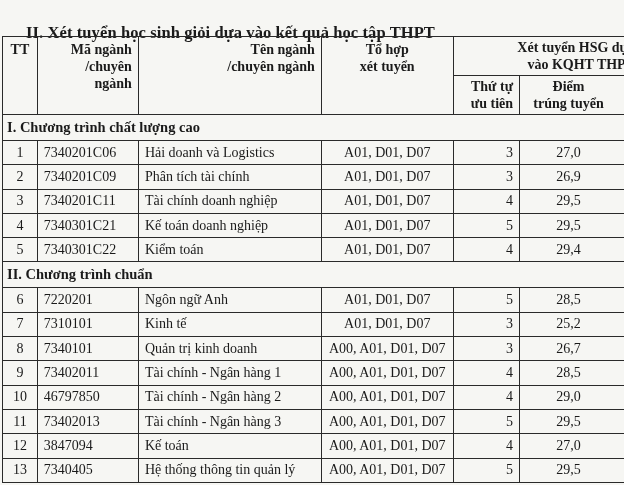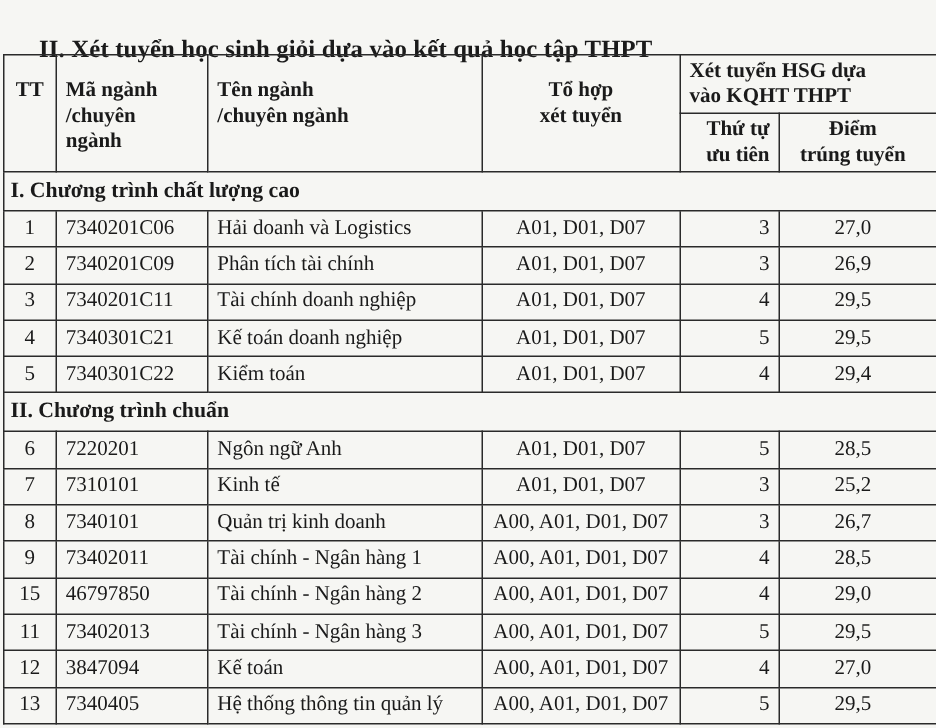--- a/index.html
+++ b/index.html
@@ -18,22 +18,22 @@
     position:absolute; left:2px; top:36px;
     border-collapse:collapse;
     width:640px;
     font-size:14px;
   }
   td, th {
     border:1.3px solid #2a2a2a;
     padding:0 6px;
     vertical-align:middle;
   }
-  th { font-weight:bold; text-align:left; line-height:17px; font-size:14px; }
-  th.top { vertical-align:top; padding-top:15px; }
+  th { font-weight:bold; text-align:right; line-height:17px; font-size:14px; }
+  th.top { vertical-align:top; padding-top:4px; }
   .c-tt { width:22px; text-align:center; }
   .c-code { width:89px; }
   .c-name { width:177px; }
   .c-combo { width:124px; text-align:center; }
   .c-prio { width:55px; text-align:right; }
   .c-score { width:88px; text-align:center; padding-right:30px; }
   tr.data td { height:23.3px; }
   tr.section td { height:25px; font-weight:bold; font-size:14.5px; padding-left:4px; border-right:none; }
   tr.h1 th { height:38px; }
   tr.h2 th { height:38px; }
@@ -149,21 +149,21 @@
       </tr>
       <tr class="data">
         <td class="c-tt">9</td>
         <td class="c-code">73402011</td>
         <td class="c-name">Tài chính - Ngân hàng 1</td>
         <td class="c-combo">A00, A01, D01, D07</td>
         <td class="c-prio">4</td>
         <td class="c-score">28,5</td>
       </tr>
       <tr class="data">
-        <td class="c-tt">15</td>
+        <td class="c-tt">10</td>
         <td class="c-code">46797850</td>
         <td class="c-name">Tài chính - Ngân hàng 2</td>
         <td class="c-combo">A00, A01, D01, D07</td>
         <td class="c-prio">4</td>
         <td class="c-score">29,0</td>
       </tr>
       <tr class="data">
         <td class="c-tt">11</td>
         <td class="c-code">73402013</td>
         <td class="c-name">Tài chính - Ngân hàng 3</td>

